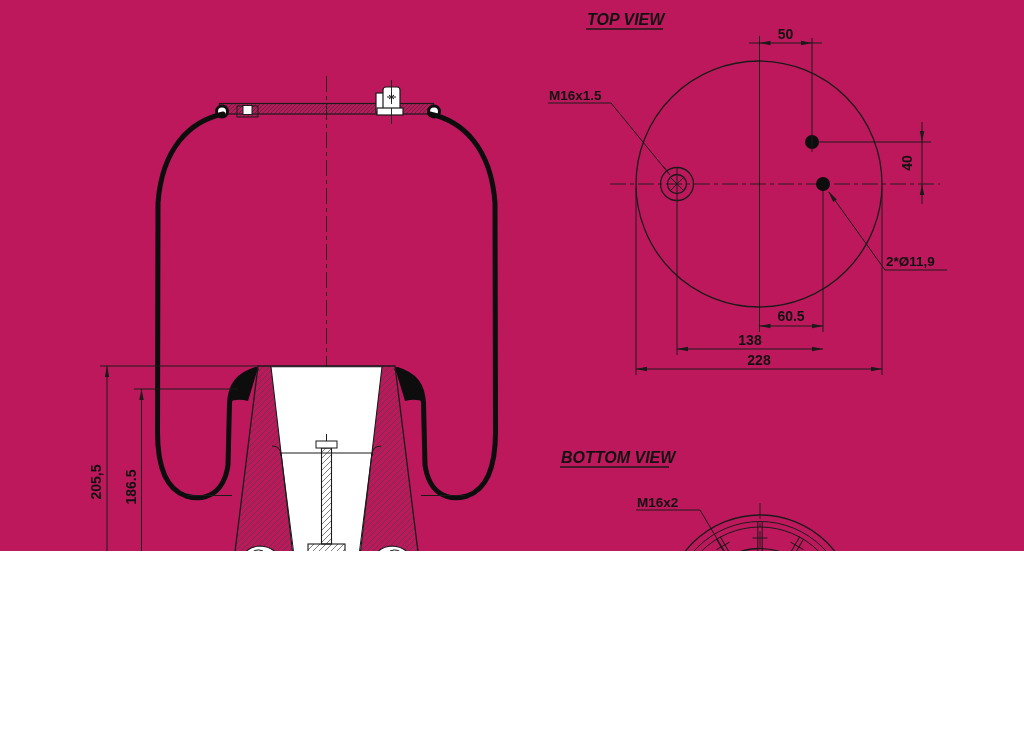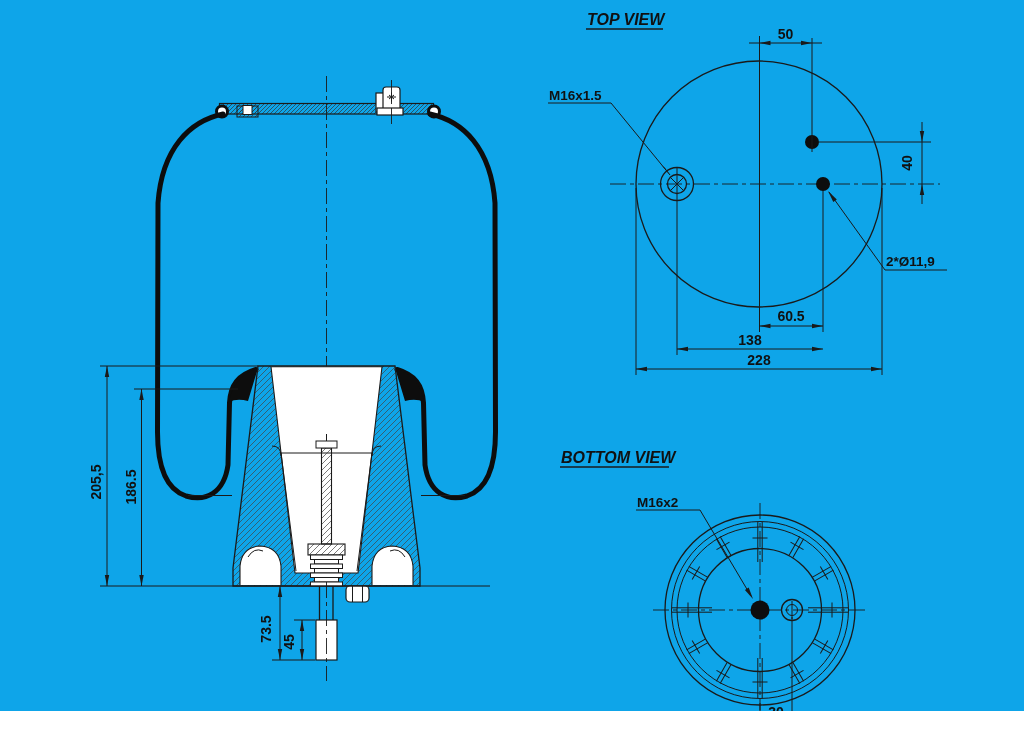--- a/index.html
+++ b/index.html
@@ -1,16 +1,16 @@
 <!DOCTYPE html>
 <html><head>
 <meta charset="utf-8">
 <style>
   html,body{margin:0;padding:0;background:#ffffff;}
-  .stage{position:relative;width:1024px;height:711px;background:#0ea5e9;overflow:hidden;}
+  .stage{position:relative;width:1024px;height:551px;background:#be185d;overflow:hidden;}
   svg{position:absolute;left:0;top:0;}
   text{font-family:"Liberation Sans","DejaVu Sans",sans-serif;fill:#111;}
   .dim-label{font-size:14px;font-weight:bold;}
   .thread-label{font-size:13.5px;font-weight:bold;}
   .view-title{font-size:16px;font-weight:bold;font-style:italic;}
   .thin{stroke:#1a1a1a;stroke-width:1;fill:none;}
   .outline{stroke:#1a1a1a;stroke-width:1.3;fill:none;}
   .cl{stroke:#1a1a1a;stroke-width:0.9;fill:none;stroke-dasharray:16 4 4 4;}
   .bellows{stroke:#0d0d0d;stroke-width:5;fill:none;stroke-linecap:round;}
   .arr{fill:#1a1a1a;stroke:none;}

